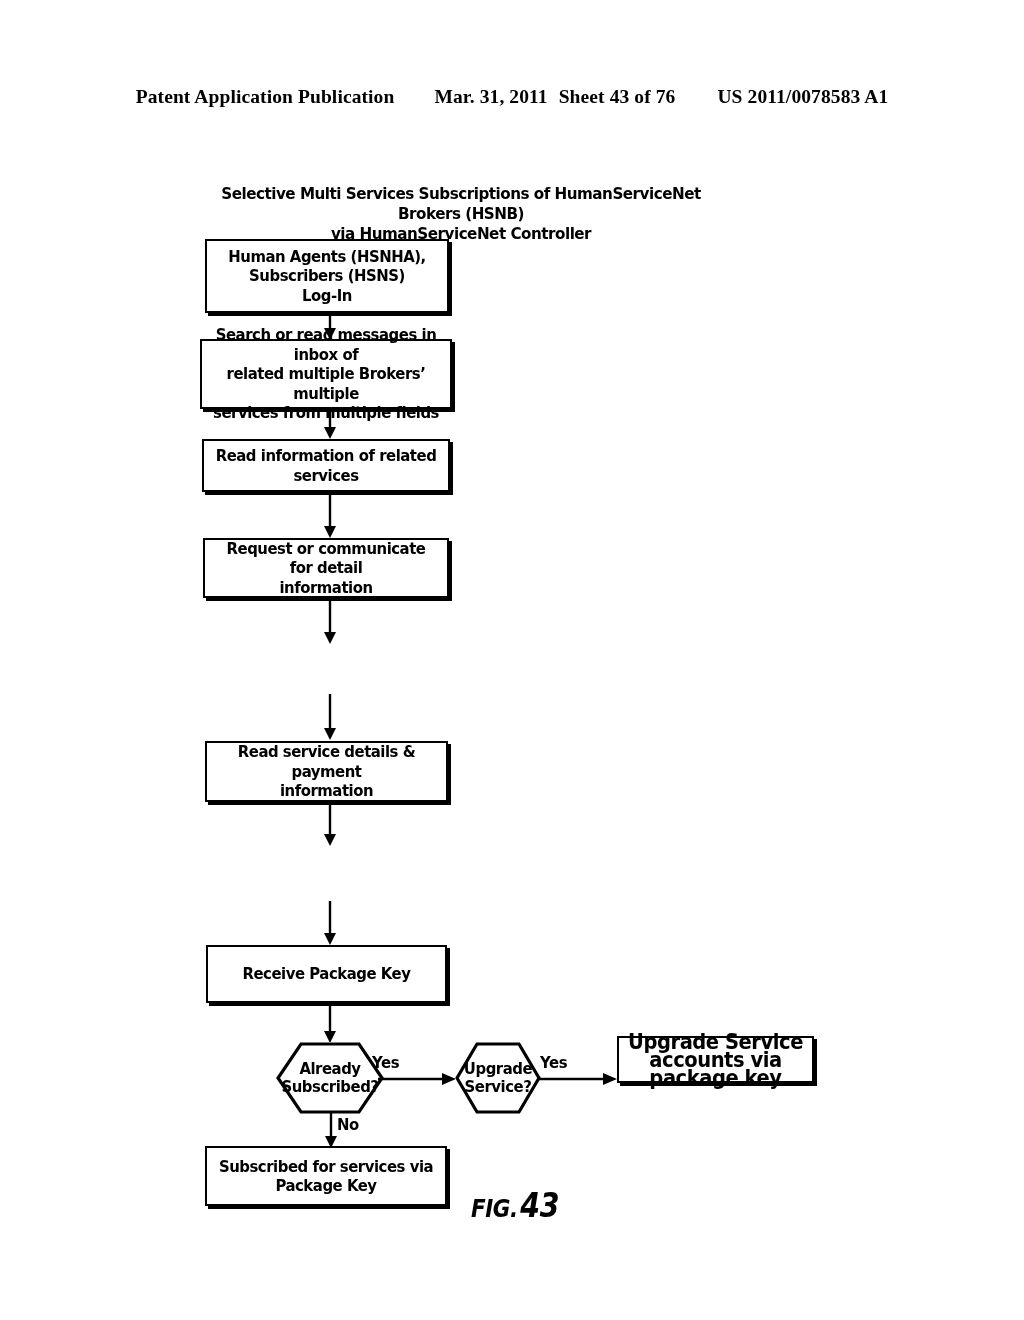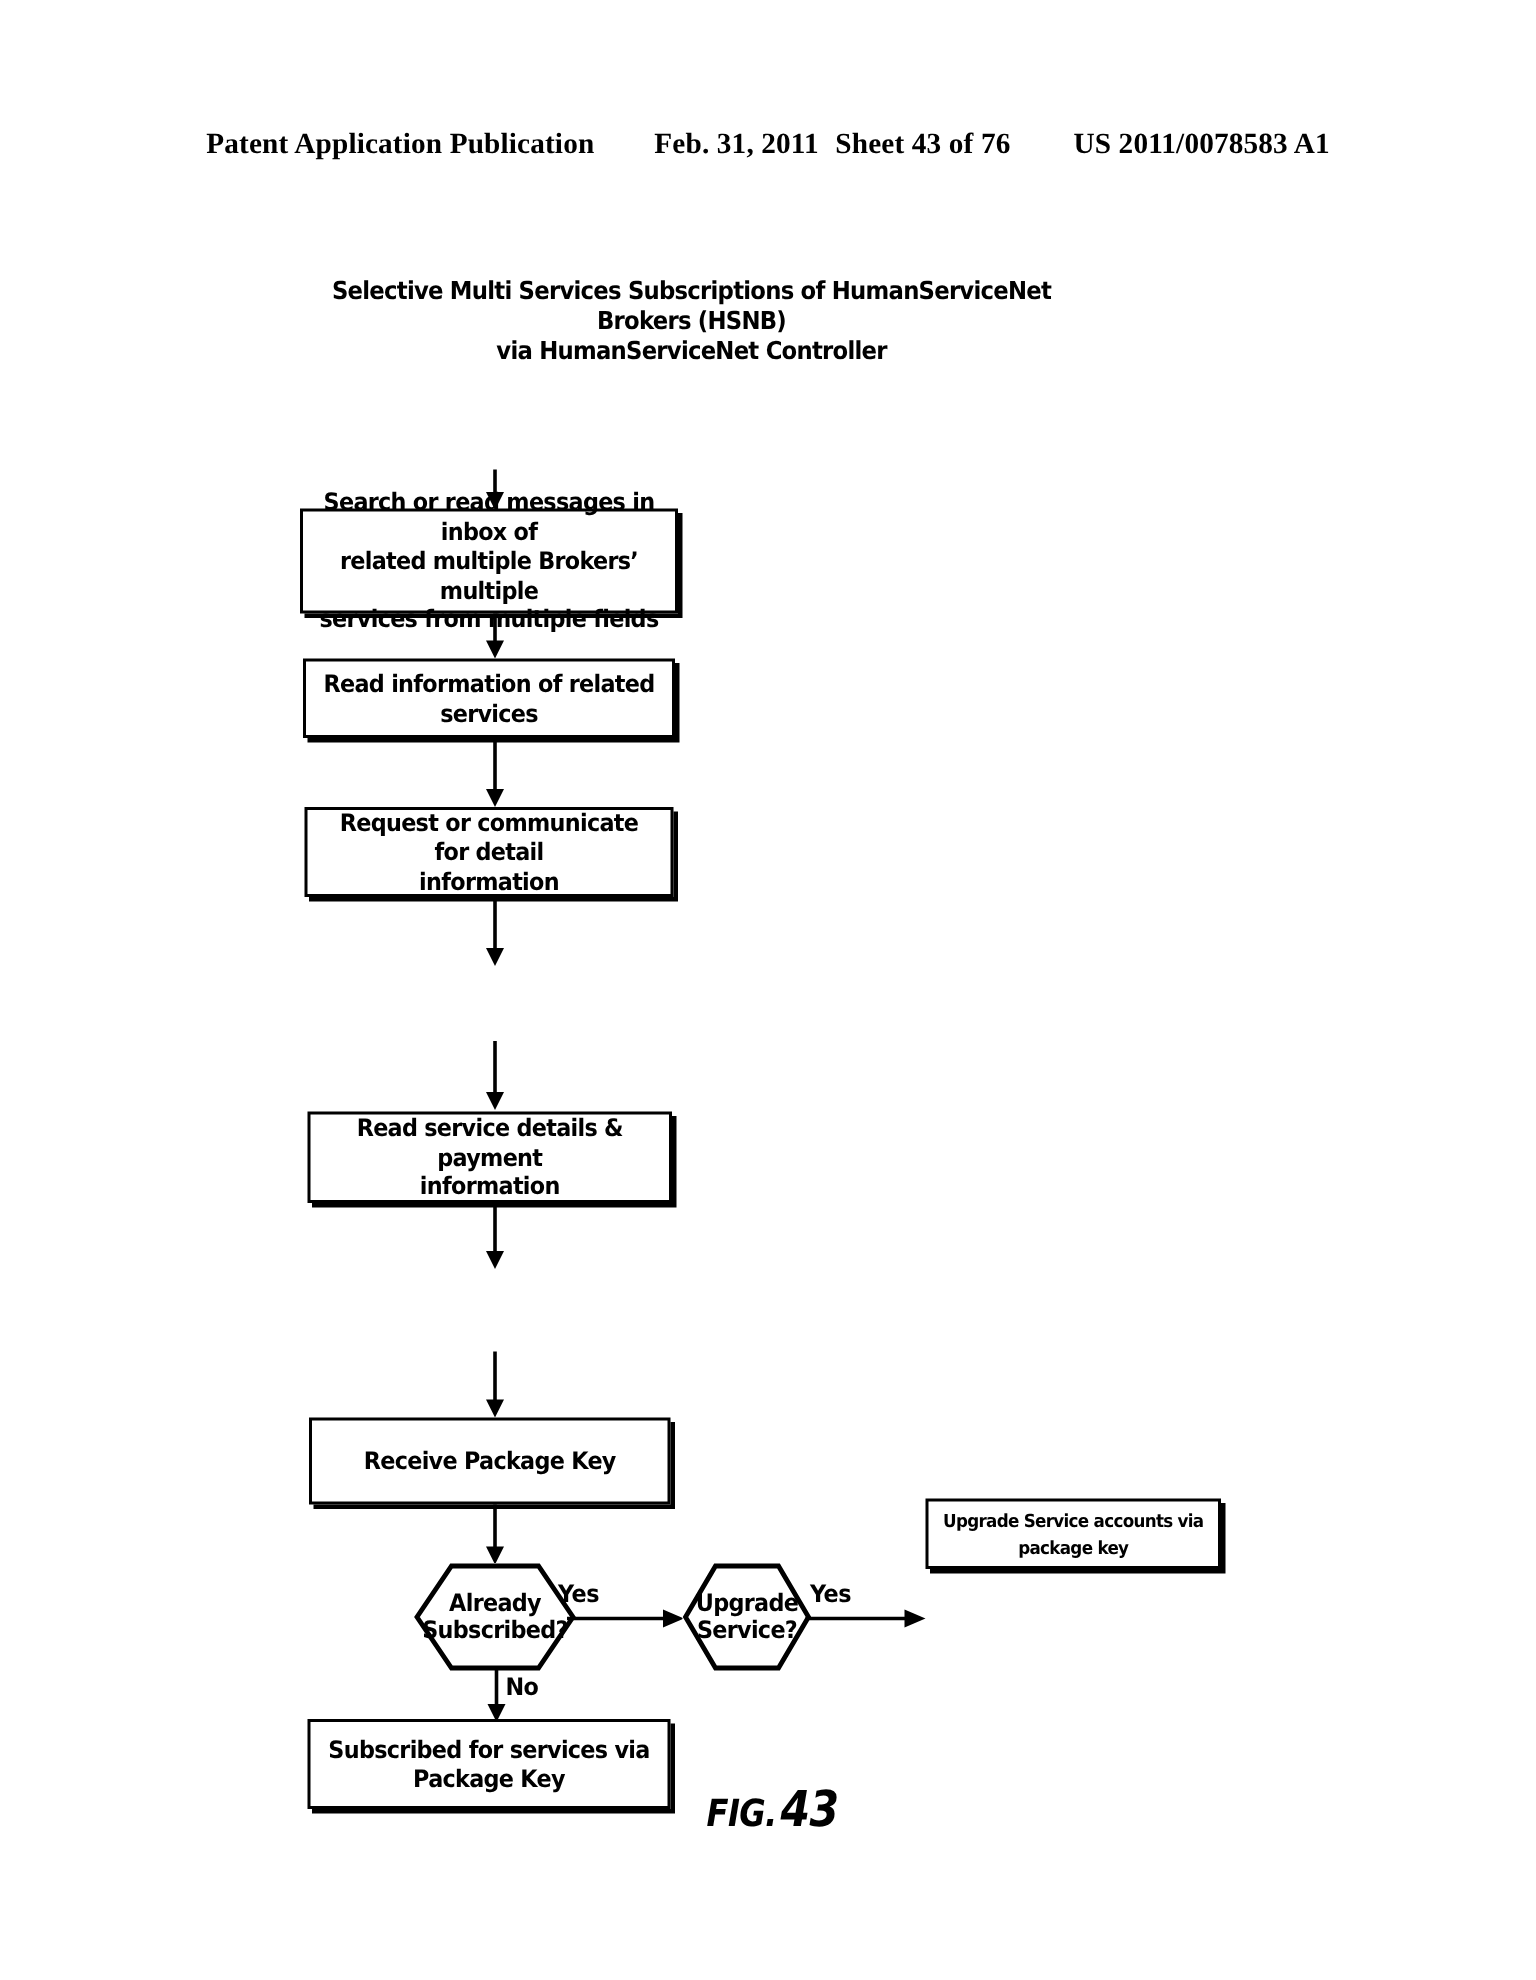--- a/index.html
+++ b/index.html
@@ -149,32 +149,39 @@
     transform-origin: left top;
   }
   #fig-caption .fig-word { font-size: 25px; }
   #fig-caption .fig-num { font-size: 33px; margin-left: 3px; }
 </style>
 </head>
 <body>
 
 <div id="patent-header">
   <span class="hdr-pub">Patent Application Publication</span>
-  <span class="hdr-date">Feb. 31, 2011</span>
+  <span class="hdr-date">Mar. 31, 2011</span>
   <span class="hdr-sheet">Sheet 43 of 76</span>
   <span class="hdr-num">US 2011/0078583 A1</span>
 </div>
 
 <div id="figure">
 
   <div id="chart-title">
     <span class="t-line">Selective Multi Services Subscriptions of HumanServiceNet Brokers (HSNB)</span>
     <span class="t-line">via HumanServiceNet Controller</span>
   </div>
 
+  <div class="node-box" style="left:205px; top:239px; width:244px; height:74px;">
+    <span class="bx-text">
+      <span class="l">Human Agents (HSNHA),</span>
+      <span class="l">Subscribers (HSNS)</span>
+      <span class="l">Log-In</span>
+    </span>
+  </div>
 
   <div class="conn" style="left:319px; top:313px;">
     <svg width="22" height="27" viewBox="0 0 22 27">
       <line x1="11" y1="0" x2="11" y2="19" stroke="#000" stroke-width="2.4"></line>
       <polygon points="11,27 5,15 17,15" fill="#000"></polygon>
     </svg>
   </div>
 
   <div class="node-box" style="left:200px; top:339px; width:252px; height:70px;">
     <span class="bx-text">
@@ -301,21 +308,21 @@
 
   <div class="edge-label" style="left:540px; top:1053px;">Yes</div>
 
   <div class="conn" style="left:537px; top:1070px;">
     <svg width="80" height="18" viewBox="0 0 80 18">
       <line x1="0" y1="9" x2="70" y2="9" stroke="#000" stroke-width="2.4"></line>
       <polygon points="80,9 66,3 66,15" fill="#000"></polygon>
     </svg>
   </div>
 
-  <div class="node-box" style="left:617px; top:999px; width:197px; height:47px; font-size:12px; line-height:18px;justify-content:flex-end;">
+  <div class="node-box" style="left:617px; top:1036px; width:197px; height:47px; font-size:21px; line-height:18px;justify-content:flex-end;">
     <span class="bx-text">
       <span class="l">Upgrade Service accounts via</span>
       <span class="l">package key</span>
     </span>
   </div>
 
   <div class="node-box" style="left:205px; top:1146px; width:242px; height:60px;">
     <span class="bx-text">
       <span class="l">Subscribed for services via</span>
       <span class="l">Package Key</span>

